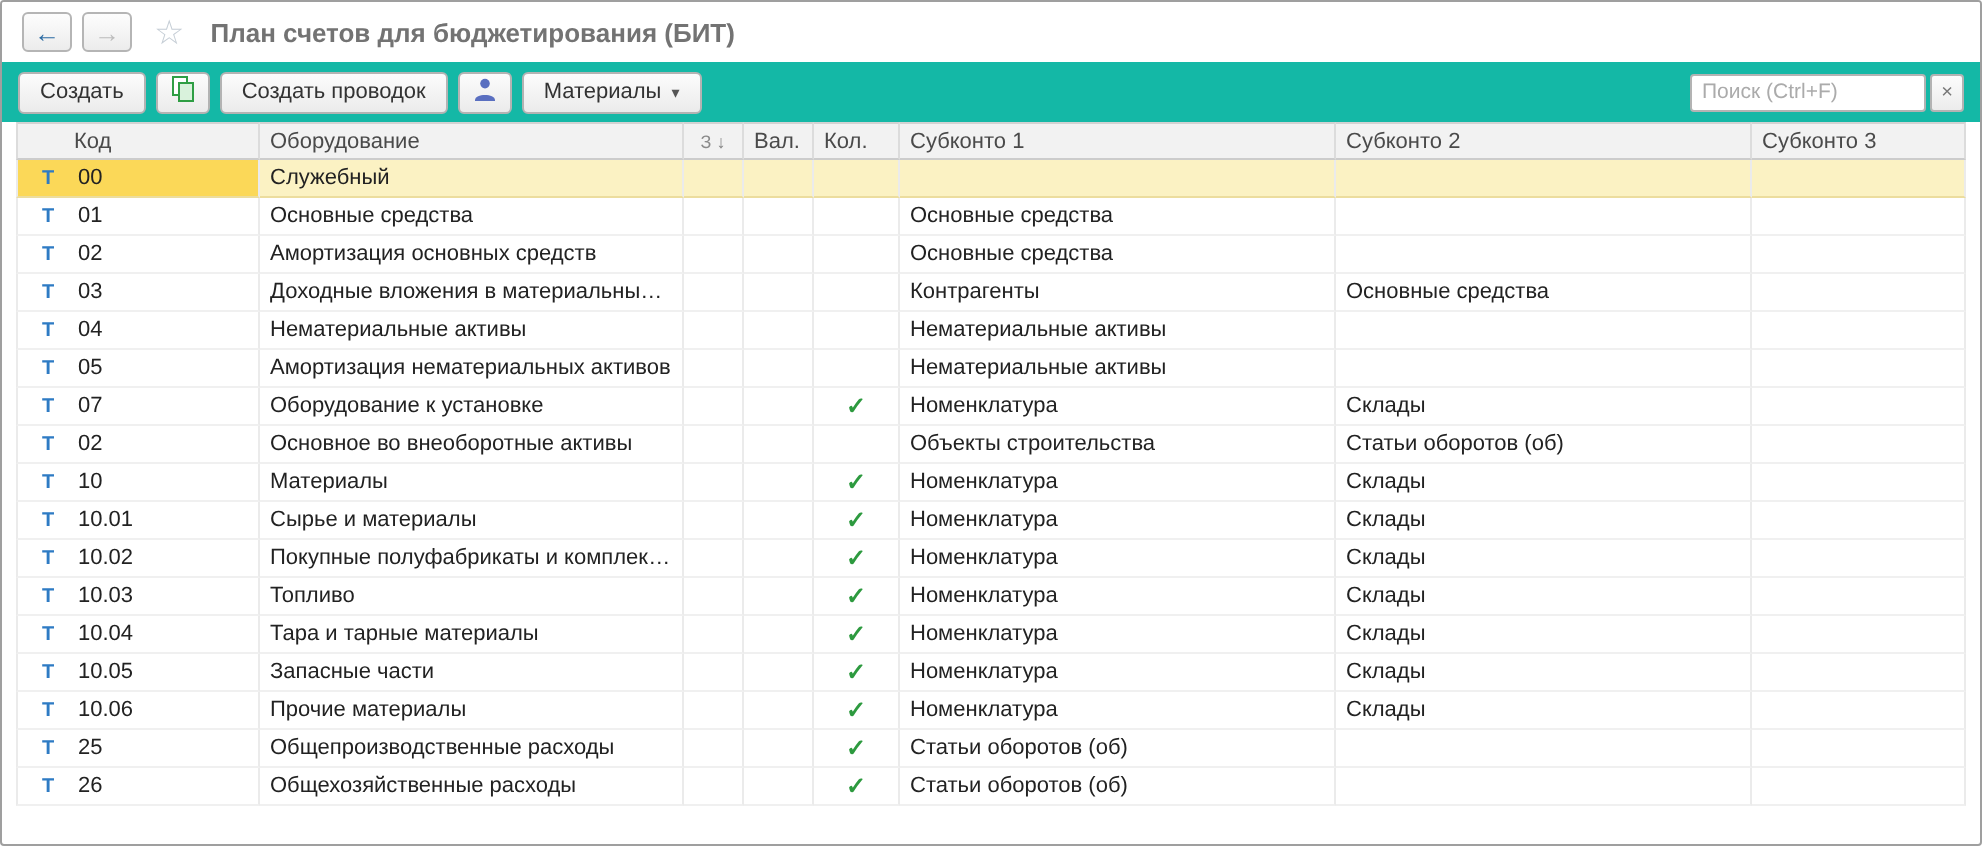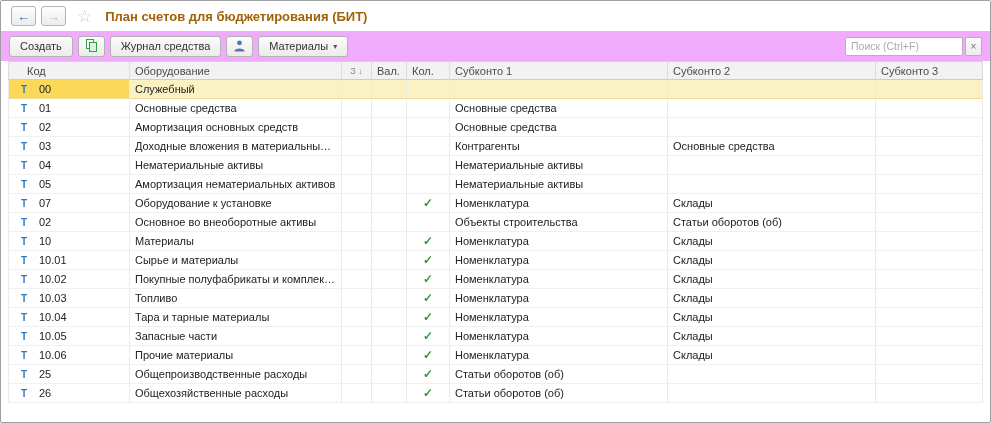--- a/index.html
+++ b/index.html
@@ -31,28 +31,28 @@
     font-size:13px; line-height:1;
     display:flex; align-items:center; justify-content:center;
     cursor:pointer;
   }
   .nav-btn.back { color:#2e6da4; font-weight:bold; }
   .nav-btn.fwd  { color:#bdbdbd; }
   .star {
     color:#c6ced6; font-size:17px; margin:0 4px 0 6px;
     cursor:pointer; line-height:1;
   }
-  .title { font-size:13px; font-weight:bold; color:#a16207; margin-left:4px; white-space:nowrap; }
+  .title { font-size:13px; font-weight:bold; color:#737373; margin-left:4px; white-space:nowrap; }
 
   
   .toolbar {
     height:30px;
     display:flex; align-items:center;
     padding:0 8px; gap:5px;
-    background:#f0abfc;
+    background:#14b8a6;
   }
   .btn {
     height:21px;
     border:1px solid #b3b3b3; border-radius:3px;
     background:linear-gradient(#fcfcfc,#ebebeb);
     font-family:"Liberation Sans", sans-serif;
     font-size:11px; color:#333;
     padding:0 10px;
     display:inline-flex; align-items:center; gap:5px;
     cursor:pointer; white-space:nowrap;
@@ -93,21 +93,21 @@
   }
   thead th {
     height:19px;
     background:#f2f2f2;
     border-top:1px solid #d2d2d2;
     border-bottom:1px solid #cccccc;
     border-right:1px solid #dcdcdc;
     color:#4a4a4a; font-weight:normal;
     padding:0 5px;
   }
-  thead th:first-child { padding-left:18px; border-left:1px solid #dcdcdc;margin-left:31px; }
+  thead th:first-child { padding-left:28px; border-left:1px solid #dcdcdc;margin-left:31px; }
   thead th.h-flag { font-size:9px; color:#8a8a8a; text-align:center; padding:0 2px; }
   tbody td {
     height:19px;
     border-bottom:1px solid #f0f0f0;
     border-right:1px solid #ebebeb;
     color:#222;
     padding:0 5px;
     background:#ffffff;
   }
   tbody td:first-child { border-left:1px solid #ebebeb; }
@@ -136,21 +136,21 @@
   <div class="toolbar">
     <button class="btn">Создать</button>
     <button class="btn icon-btn">
       <span>
         <svg width="13" height="13" viewBox="0 0 13 13">
           <rect x="1.5" y="0.5" width="7" height="9" fill="#ffffff" stroke="#2f9e44"></rect>
           <rect x="4.5" y="3.5" width="7" height="9" fill="#d9f2dc" stroke="#2f9e44"></rect>
         </svg>
       </span>
     </button>
-    <button class="btn">Журнал средства</button>
+    <button class="btn">Создать проводок</button>
     <button class="btn icon-btn">
       <span>
         <svg width="13" height="13" viewBox="0 0 13 13">
           <circle cx="6.5" cy="3.8" r="2.4" fill="#5a6fc0"></circle>
           <path d="M1.5 12c0-3.4 10-3.4 10 0v0.5h-10z" fill="#5a6fc0"></path>
         </svg>
       </span>
     </button>
     <button class="btn">
       <span>Материалы</span>

